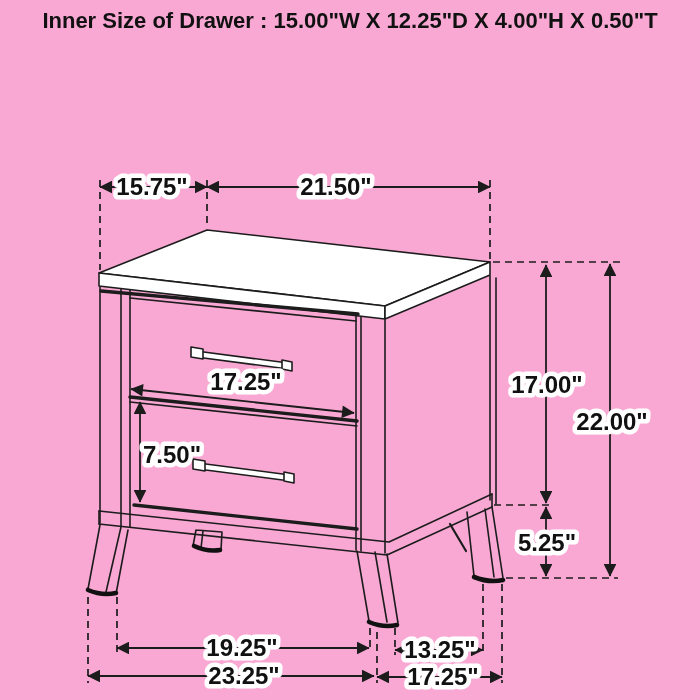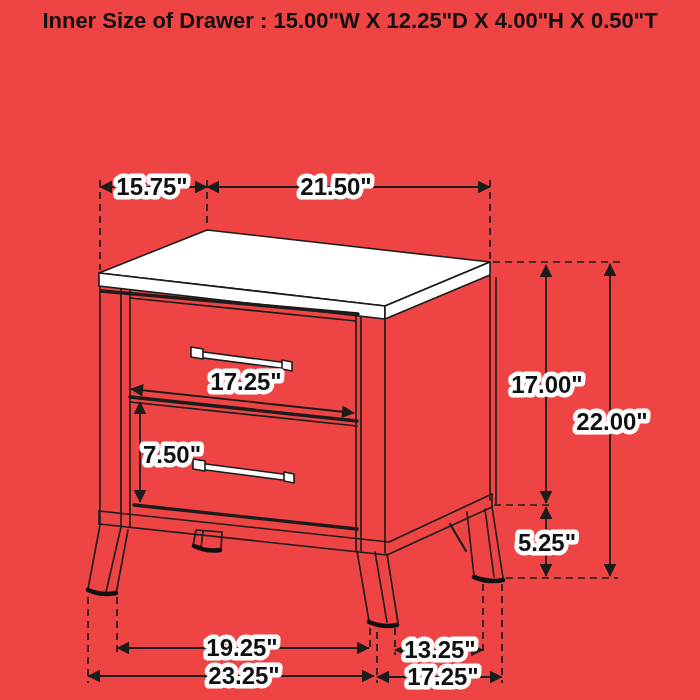--- a/index.html
+++ b/index.html
@@ -1,16 +1,16 @@
 <!DOCTYPE html>
 <html><head>
 <meta charset="utf-8">
 <style>
   html,body{margin:0;padding:0;background:#fff;}
-  #page{position:relative;width:700px;height:700px;background:#ef4444;overflow:hidden;
+  #page{position:relative;width:700px;height:700px;background:#f9a8d4;overflow:hidden;
         font-family:"Liberation Sans",sans-serif;}
   #title{position:absolute;top:8px;left:0;width:700px;text-align:center;
          font-weight:bold;font-size:22px;color:#111;letter-spacing:0px;}
   svg{position:absolute;left:0;top:0;}
   .ln{stroke:#1c1c1c;stroke-width:1.6;fill:none;stroke-linecap:round;stroke-linejoin:round;}
   .fillw{fill:#fff;}
   .thick{stroke-width:3.4;}
   .mid{stroke-width:2.2;}
   .foot{stroke:#111;stroke-width:4.6;fill:none;stroke-linecap:round;}
   .dash{stroke:#1c1c1c;stroke-width:1.7;fill:none;stroke-dasharray:7 5;}

